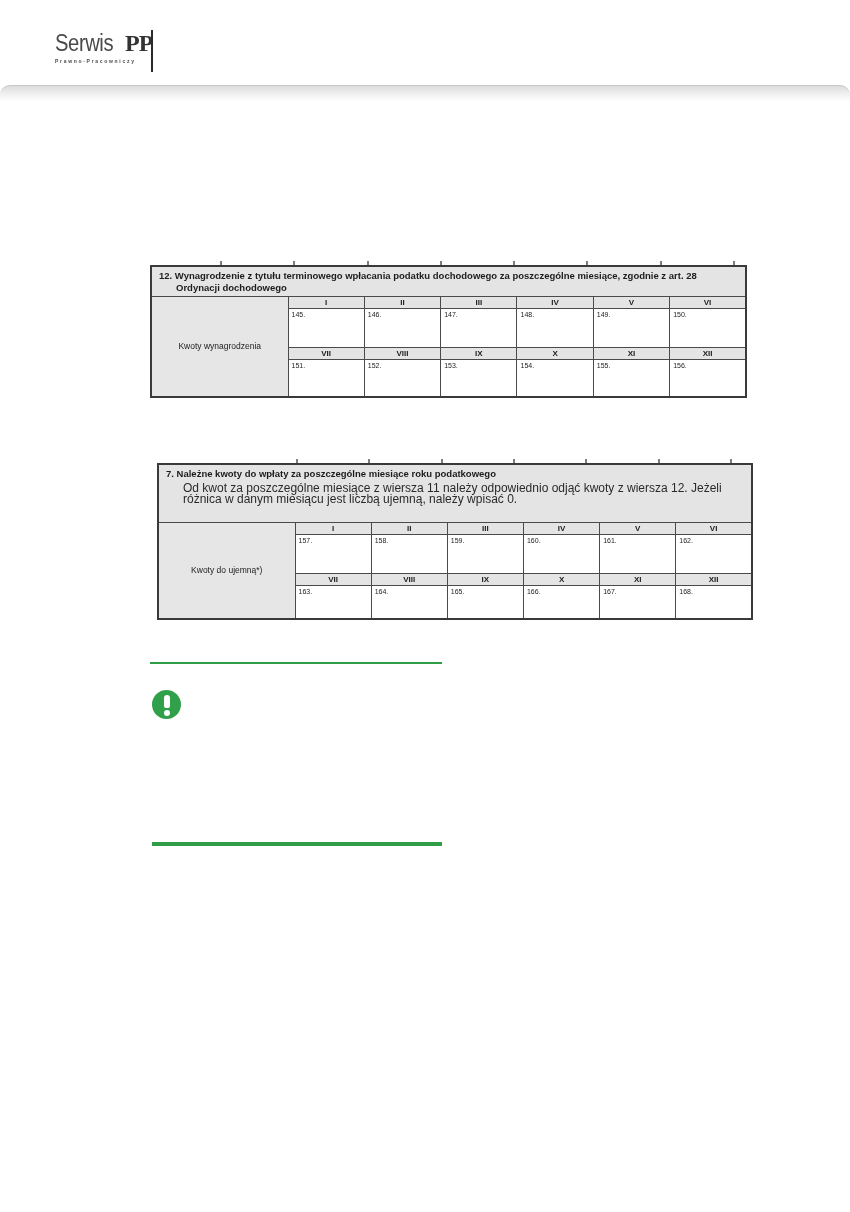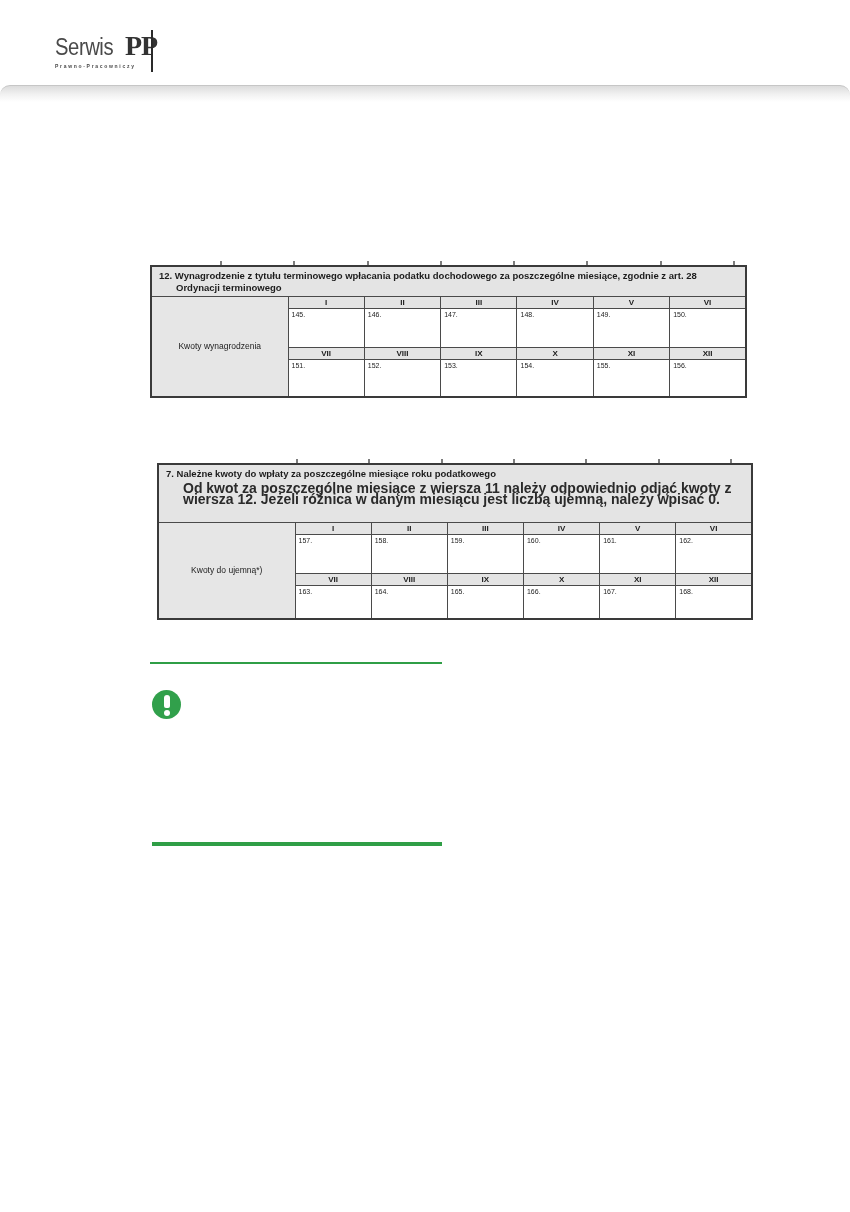--- a/index.html
+++ b/index.html
@@ -8,40 +8,40 @@
   .page {
     position:relative; width:850px; height:1211px; background:#ffffff;
     overflow:hidden; margin:0 auto;
   }
 
   
   .masthead { position:absolute; left:0; top:0; width:850px; height:86px; background:#ffffff; }
   .logo { position:absolute; left:55px; top:30px; width:92px; color:#3b3b3b; }
   .logo-line { display:flex; align-items:baseline; gap:4px; white-space:nowrap; }
   .logo-serwis { font-size:23px; font-weight:400; letter-spacing:-0.5px; transform:scaleX(0.88); transform-origin:left; color:#4a4a4a; }
-  .logo-pp { font-family:"Liberation Serif", serif; font-size:28px; font-weight:700; letter-spacing:-1px; color:#333; }
+  .logo-pp { font-family:"Liberation Serif", serif; font-size:24px; font-weight:700; letter-spacing:-1px; color:#333; }
   .logo-sub { margin-top:1px; font-size:5px; font-weight:700; letter-spacing:1.7px; color:#4a4a4a; white-space:nowrap; }
   .logo-divider { position:absolute; left:151px; top:30px; width:2px; height:42px; background:#2a2a2a; }
   .header-shadow {
     position:absolute; left:0; top:85px; width:850px; height:17px;
     border-top:1px solid #c6c6c6;
     background:linear-gradient(to bottom, #dcdcdc 0%, #f2f2f2 55%, #ffffff 100%);
     border-radius:10px 10px 0 0;
   }
 
   
   .form-table {
     position:absolute; border-collapse:collapse; table-layout:fixed;
     border:2px solid #3a3a3a; background:#ffffff; color:#1c1c1c;
   }
   .form-table td, .form-table th { border:1px solid #4a4a4a; overflow:hidden; }
   .band-cell { background:#e4e4e4; padding:3px 6px 2px 7px; vertical-align:top;margin-top:44px; }
   .band-title { font-size:9.5px; font-weight:700; line-height:12px; }
   .band-title-indent { padding-left:17px; }
-  .band-sub { font-size:14px; font-weight:700; line-height:11px; padding-left:17px; padding-top:3px; padding-right:10px; color:#2a2a2a; }
+  .band-sub { font-size:12px; font-weight:400; line-height:11px; padding-left:17px; padding-top:3px; padding-right:10px; color:#2a2a2a; }
   .label-cell {
     background:#e6e6e6; text-align:center; vertical-align:middle;
     font-size:8.5px; font-weight:400; color:#1c1c1c;margin-top:32px;
   }
   .month-cell {
     background:#e4e4e4; text-align:center; vertical-align:middle;
     font-size:8px; font-weight:700;
   }
   .field-cell { background:#ffffff; vertical-align:top; }
   .cellnum { display:block; font-size:7px; line-height:8px; padding:2px 0 0 3px; color:#1c1c1c; }
@@ -107,21 +107,21 @@
         <col>
         <col>
         <col>
         <col>
         <col>
     </colgroup>
     <tbody>
         <tr class="r-band12">
       <td class="band-cell" colspan="7">
         <div class="band-title">12. Wynagrodzenie z tytułu terminowego wpłacania podatku dochodowego za poszczególne miesiące, zgodnie z art. 28</div>
-        <div class="band-title band-title-indent">Ordynacji terminowego</div>
+        <div class="band-title band-title-indent">Ordynacji dochodowego</div>
       </td>
     </tr>
     <tr class="r-months">
       <td class="label-cell" rowspan="4">Kwoty wynagrodzenia</td>
       <th class="month-cell">I</th>
       <th class="month-cell">II</th>
       <th class="month-cell">III</th>
       <th class="month-cell">IV</th>
       <th class="month-cell">V</th>
       <th class="month-cell">VI</th>

